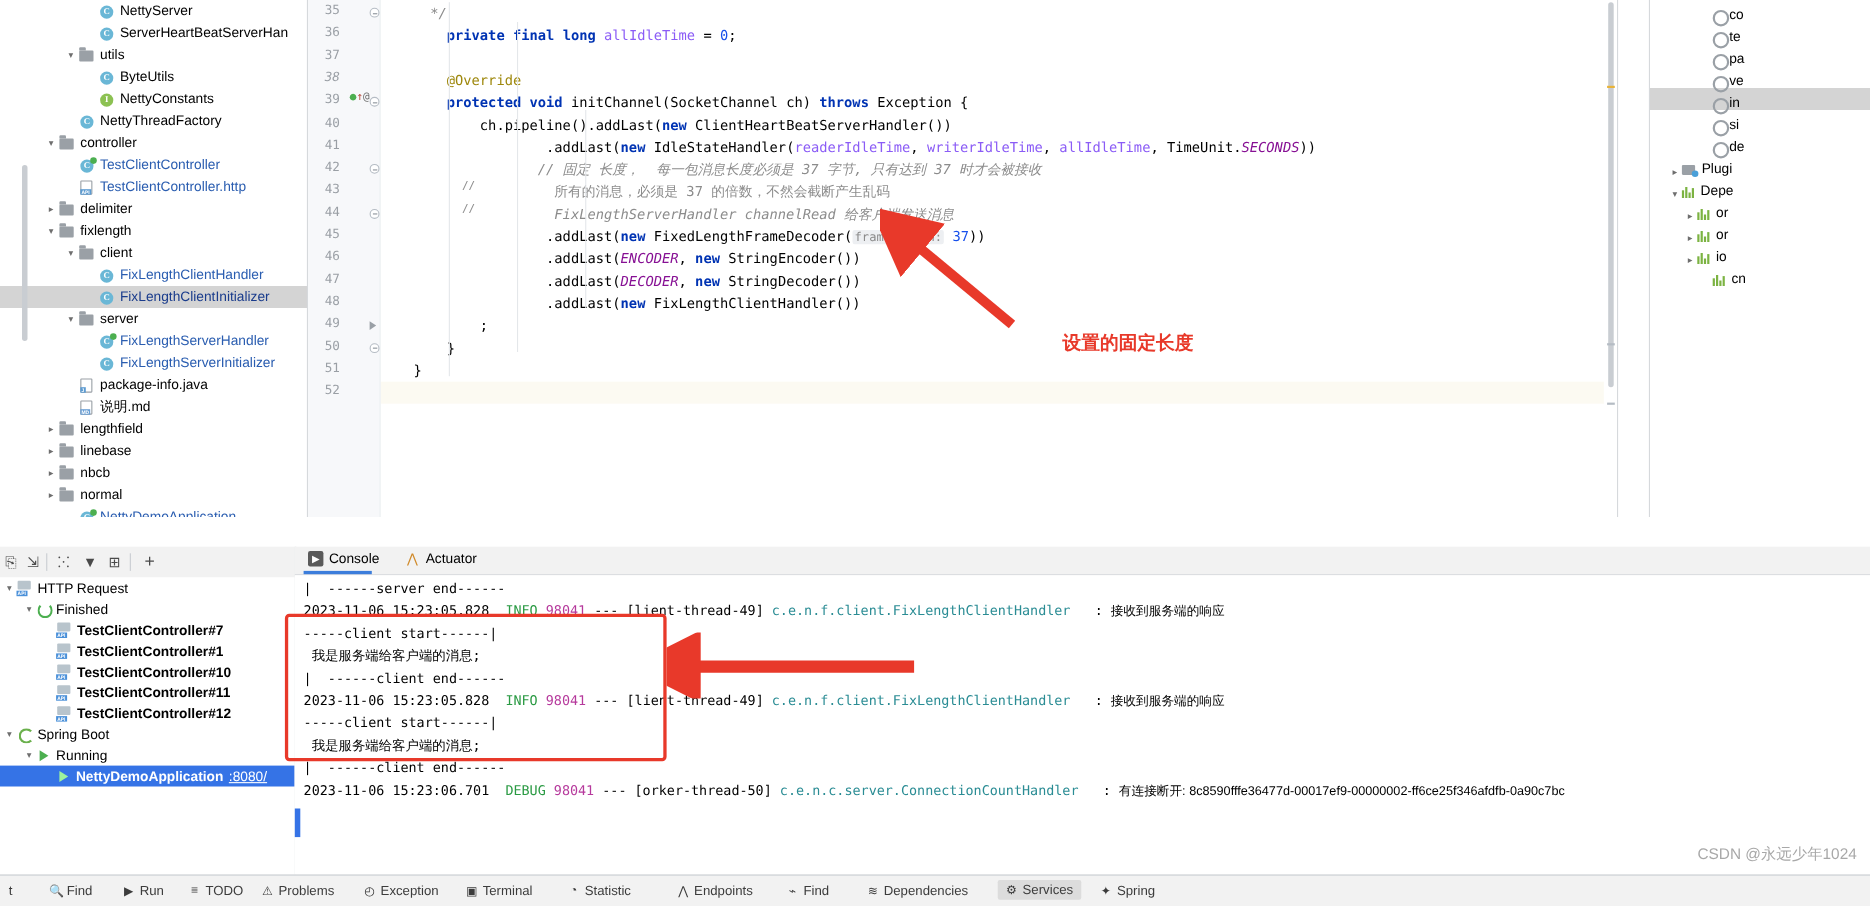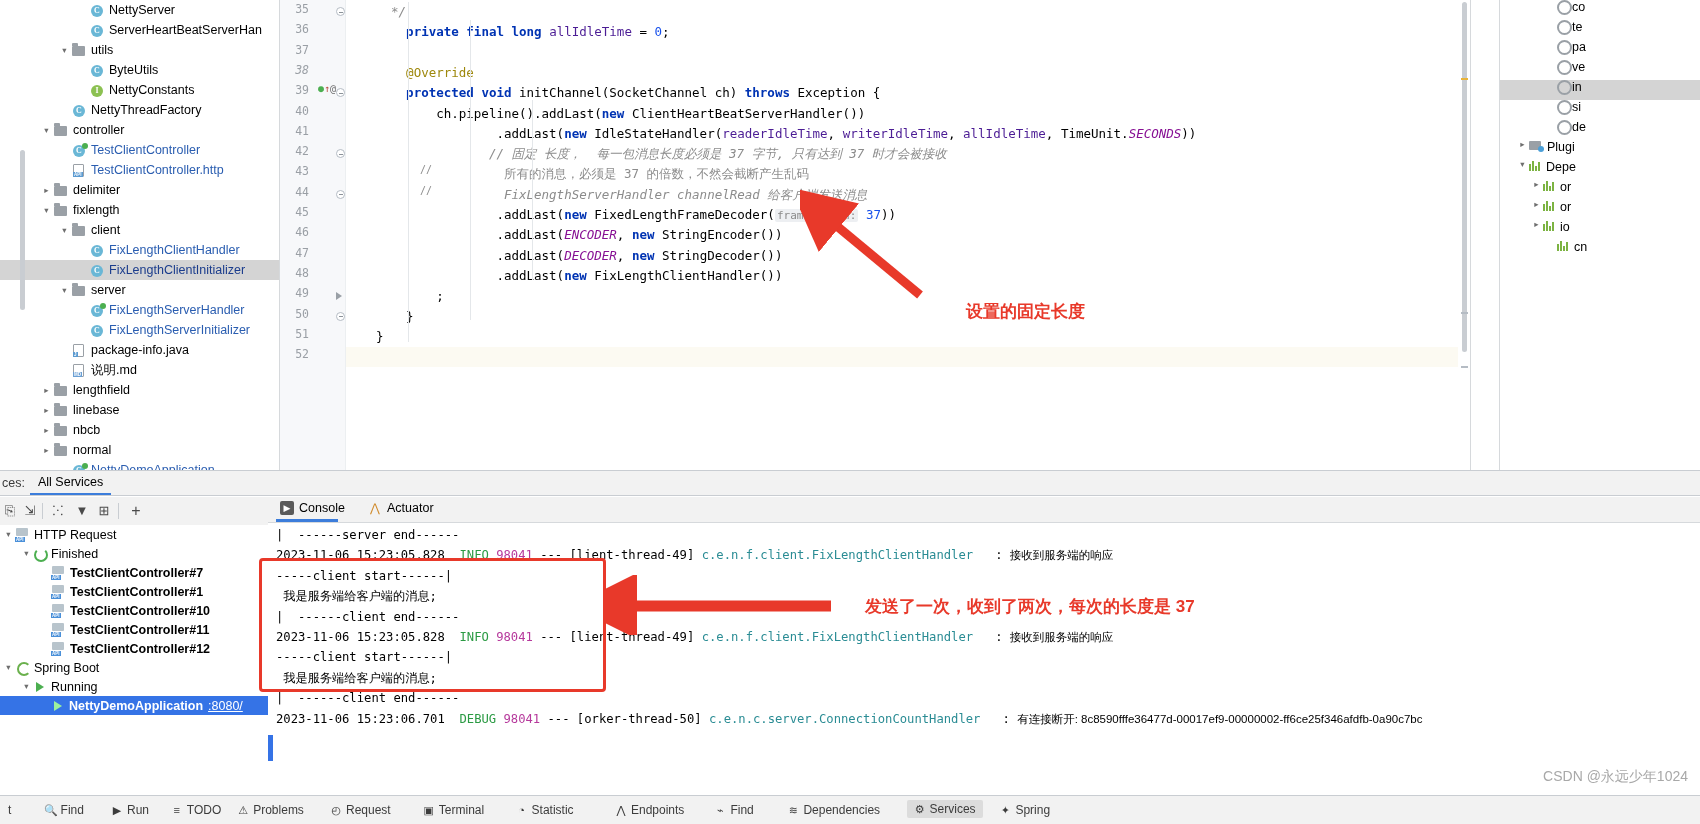--- a/index.html
+++ b/index.html
@@ -104,21 +104,21 @@
     position:absolute; left:66px; top:0; right:0; height:470px;
     font-family:"DejaVu Sans Mono", monospace; font-size:12.5px;
     white-space:pre;
   }
   .cl { position:absolute; left:0; height:20.3px; line-height:20.3px; }
   .indent-guide {
     position:absolute; width:1px; background:#e4e7ea;
   }
   .kw { color:#0033b3; font-weight:bold; }
   .anno { color:#9e880d; }
-  .field { color:#4c1d95; }
+  .field { color:#8b5cf6; }
   .static-it { color:#871094; font-style:italic; }
   .num { color:#1750eb; }
   .cmt { color:#8c8c8c; font-style:italic; }
   .cmt-n { color:#8c8c8c; }
   .hint {
     background:#edeff2; color:#8a8a8a; font-size:11px;
     padding:0 2px; border-radius:2px;
   }
   .caret-line { position:absolute; left:66px; right:0; height:20.3px; background:#fcfaf2; }
 
@@ -134,21 +134,21 @@
   .ann-text-editor {
     position:absolute; color:#e8392a; font-size:17px; font-weight:bold;
     font-family:"Liberation Sans", sans-serif; white-space:nowrap;
   }
 
   
   .right-panel {
     position:absolute; left:1500px; top:0; width:200px; height:470px;
     background:#ffffff; overflow:hidden; font-size:12.5px;
   }
-  .rp-row { display:flex; align-items:flex-start; height:20px; white-space:nowrap; }
+  .rp-row { display:flex; align-items:flex-end; height:20px; white-space:nowrap; }
   .rp-row.selected { background:#d4d4d4; }
   .gear {
     width:11px;height:11px; position:relative; display:inline-block;
     margin-right:4px;
   }
   .gear:before{
     content:''; position:absolute; left:0;top:0;width:11px;height:11px;
     border:2.3px solid #9aa0a6; border-radius:50%;
   }
   .ic-bars {
@@ -622,24 +622,20 @@
           <span style="left:0;height:7px"></span>
           <span style="left:3px;height:10px"></span>
           <span style="left:6px;height:5px"></span>
           <span style="left:9px;height:9px"></span>
         </span>
         <span>cn</span>
       </div>
     </div>
   <div class="scroll-thumb-v" style="right:1675px; top:150px; height:160px;"></div>
 
-  <div class="services-tab-bar">
-    <div class="svc-label">ces:</div>
-    <div class="svc-tab active">All Services</div>
-  </div>
 
   <div class="svc-toolbar">
     <div class="tb-icon" style="left:2px;">⎘</div>
     <div class="tb-icon" style="left:22px;">⇲</div>
     <div class="tb-sep" style="left:42px;"></div>
     <div class="tb-icon" style="left:50px;">⁙</div>
     <div class="tb-icon" style="left:74px;">▼</div>
     <div class="tb-icon" style="left:96px;">⊞</div>
     <div class="tb-sep" style="left:118px;"></div>
     <div class="tb-icon" style="left:128px; font-size:16px;">+</div>
@@ -720,21 +716,20 @@
   <div class="red-box" style="left:259px; top:558px; width:347px; height:134px;"></div>
 
   <svg style="position:absolute; left:606px; top:575px; width:260px; height:60px; pointer-events:none;">
     <defs>
       <marker id="ah2" markerWidth="6" markerHeight="6" refX="1" refY="3" orient="auto">
         <polygon points="0 0, 6 3, 0 6" fill="#e8392a"></polygon>
       </marker>
     </defs>
     <line x1="225" y1="31" x2="20" y2="31" stroke="#e8392a" stroke-width="11" marker-end="url(#ah2)"></line>
   </svg>
-  <div class="ann-text" style="left:865px; top:595px;">发送了一次，收到了两次，每次的长度是 37</div>
 
   <div class="watermark">CSDN @永远少年1024</div>
 
   <div class="status-bar" id="statusBar">
       <div class="sb-item" style="left: 8px;">
         <span>t</span>
       </div>
       <div class="sb-item" style="left: 44.6px;">
         <span class="sb-ic">🔍</span>
         <span>Find</span>
@@ -746,21 +741,21 @@
       <div class="sb-item" style="left: 170.8px;">
         <span class="sb-ic">≡</span>
         <span>TODO</span>
       </div>
       <div class="sb-item" style="left: 237.2px;">
         <span class="sb-ic">⚠</span>
         <span>Problems</span>
       </div>
       <div class="sb-item" style="left: 330px;">
         <span class="sb-ic">◴</span>
-        <span>Request</span>
+        <span>Exception</span>
       </div>
       <div class="sb-item" style="left: 422.8px;">
         <span class="sb-ic">▣</span>
         <span>Terminal</span>
       </div>
       <div class="sb-item" style="left: 515.6px;">
         <span class="sb-ic">◔</span>
         <span>Statistic</span>
       </div>
       <div class="sb-item" style="left: 615px;">

